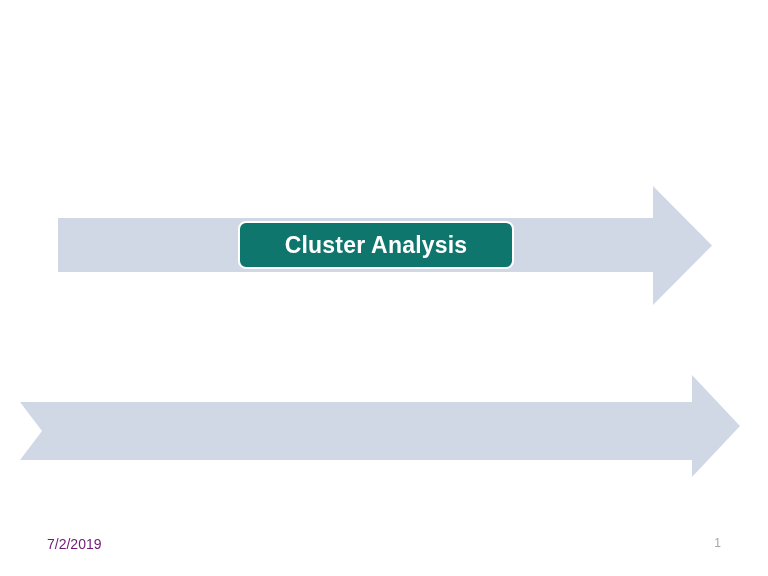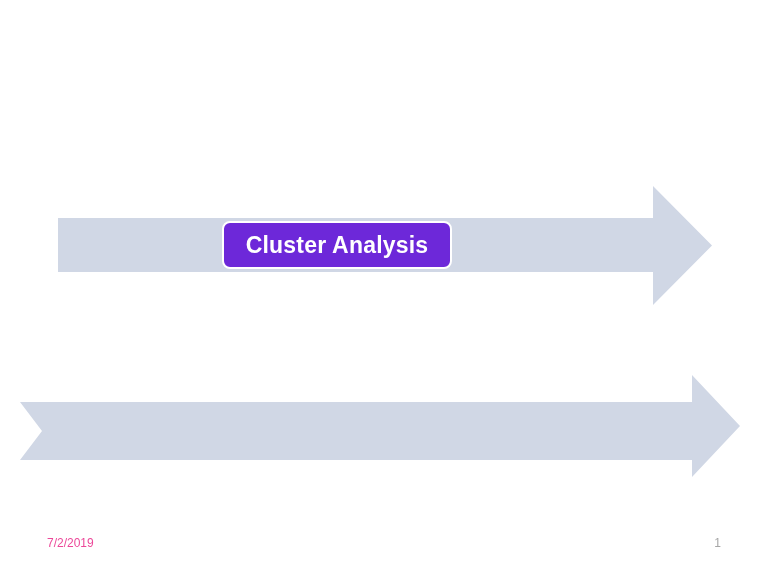--- a/index.html
+++ b/index.html
@@ -21,25 +21,25 @@
   }
   .arrow-layer {
     position: absolute;
     left: 0;
     top: 0;
     width: 768px;
     height: 576px;
   }
   .title-box {
     position: absolute;
-    left: 222px;
+    left: 238px;
     top: 221px;
-    width: 230px;
+    width: 276px;
     height: 48px;
-    background: #6d28d9;
+    background: #0f766e;
     border: 2px solid #ffffff;
     border-radius: 8px;
     box-sizing: border-box;
     display: flex;
     align-items: center;
     justify-content: center;
   }
   .title-text {
     color: #ffffff;
     font-size: 23px;
@@ -52,22 +52,22 @@
     position: absolute;
     left: 0;
     top: 536px;
     width: 768px;
     height: 24px;
   }
   .footer-date {
     position: absolute;
     left: 47px;
     top: 0;
-    font-size: 12px;
-    color: #ec4899;
+    font-size: 14px;
+    color: #701a75;
     font-family: "Liberation Sans", sans-serif;
   }
   .footer-center {
     position: absolute;
     left: 0;
     top: 0;
     width: 768px;
     text-align: center;
     font-size: 11px;
     color: #a6a6a6;

